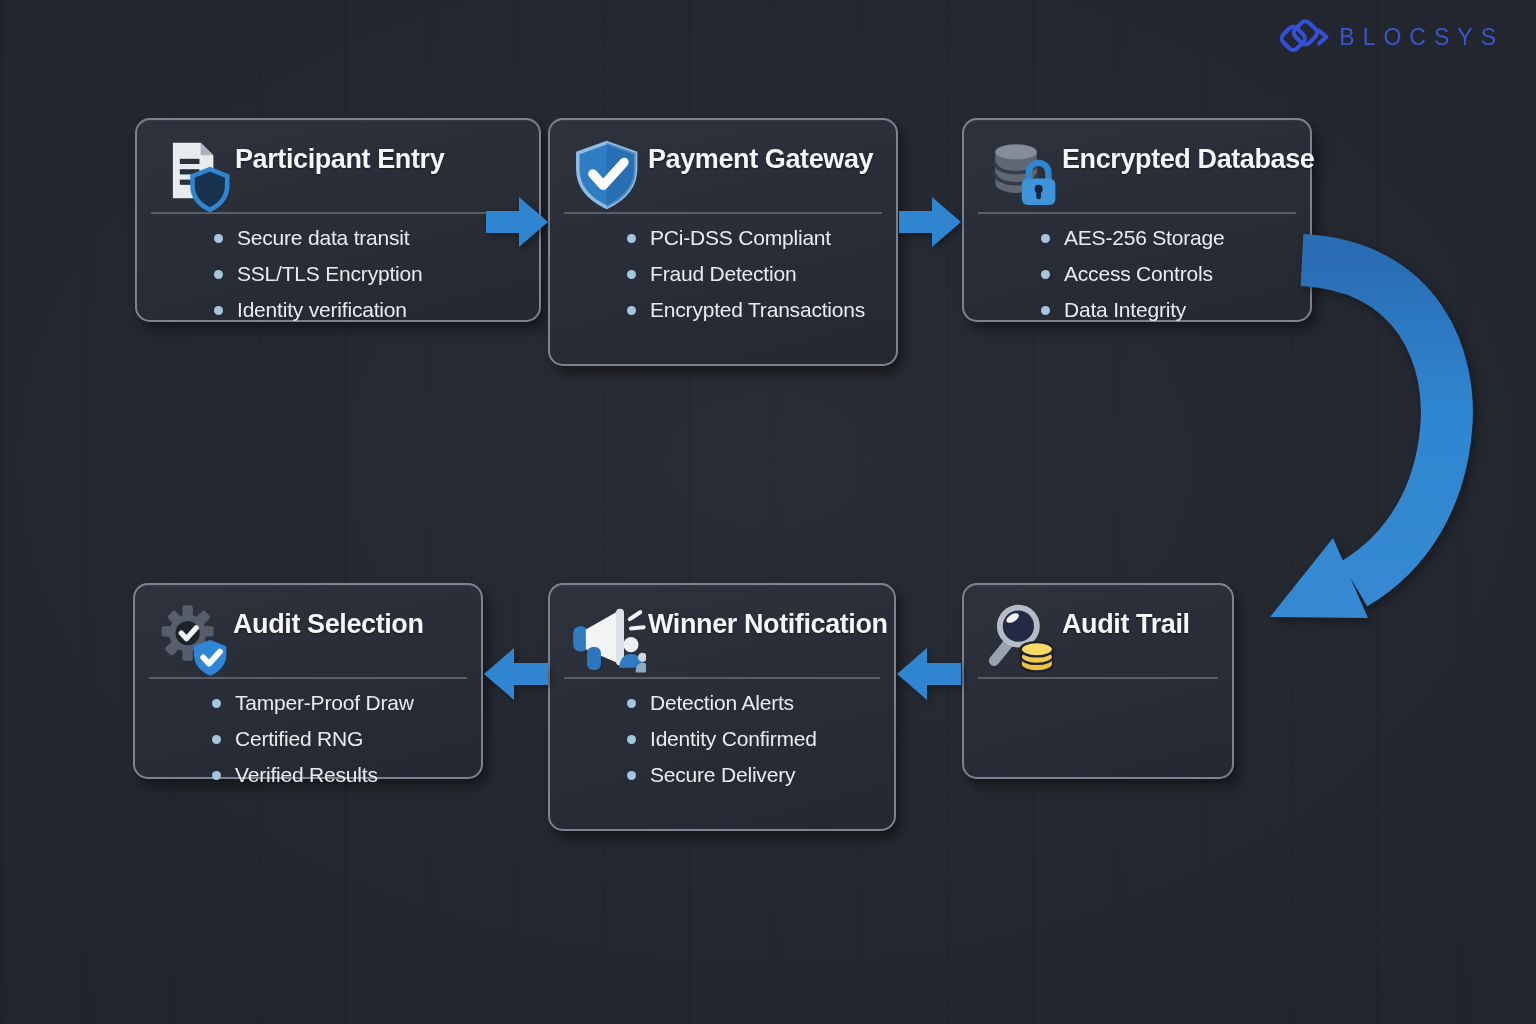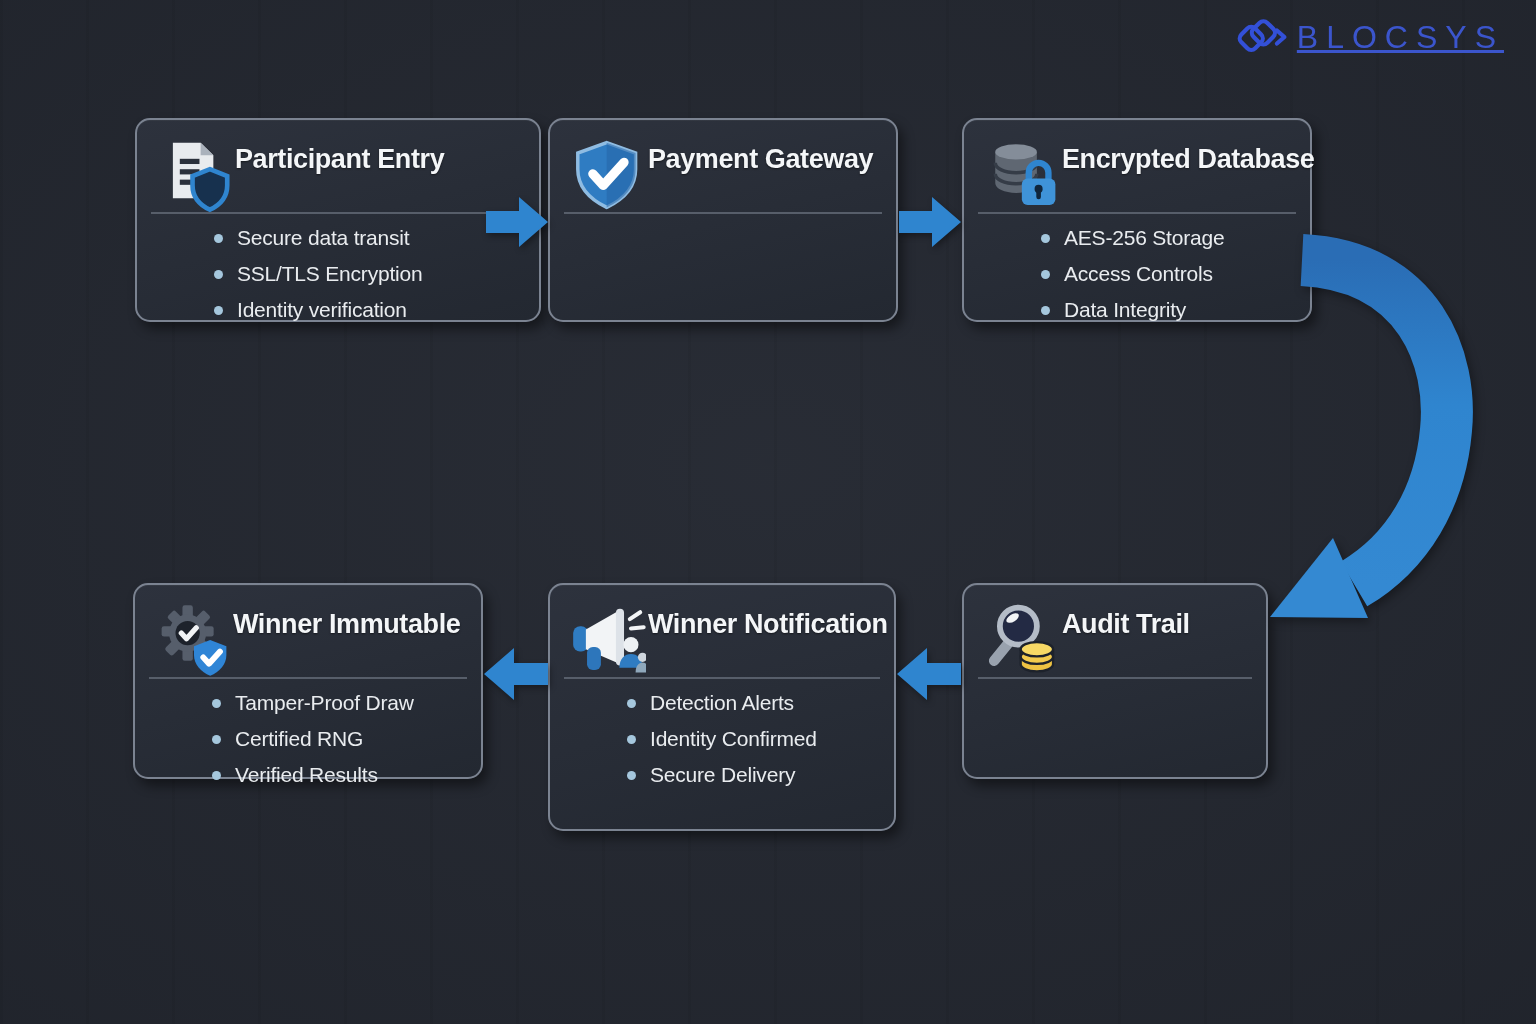--- a/index.html
+++ b/index.html
@@ -26,21 +26,21 @@
   .box-sep{position:absolute;left:14px;right:14px;top:92px;height:2px;background:var(--separator);}
   .box-items{position:absolute;left:64px;right:12px;top:106px;list-style:none;}
   .box-items li{position:relative;padding-left:36px;margin-bottom:12px;font-size:21px;
     color:var(--item-text);letter-spacing:-0.2px;white-space:nowrap;}
   .box-items li::before{content:"";position:absolute;left:13px;top:8px;width:9px;height:9px;
     border-radius:50%;background:var(--bullet-dot);}
   .flow-arrow{position:absolute;filter:drop-shadow(2px 3px 3px rgba(0,0,0,0.35));}
   .flow-arrow polygon{fill:var(--arrow-blue);}
   .curve-arrow{position:absolute;left:1240px;top:205px;filter:drop-shadow(3px 4px 5px rgba(0,0,0,0.35));}
   .logo{position:absolute;right:32px;top:14px;display:flex;align-items:center;gap:7px;}
-  .logo-text{font-size:32px;font-weight:500;letter-spacing:8px;color:var(--logo-blue);text-decoration:underline;}
+  .logo-text{font-size:23px;font-weight:500;letter-spacing:8px;color:var(--logo-blue);}
 </style>
 </head>
 <body>
 
 <div class="canvas">
 
   <div class="box" style="left:135px;top:118px;width:406px;height:204px">
     <div class="box-sep"></div>
     <svg class="box-icon" viewBox="0 0 64 64">
       <path d="M12 4 h24 l11 11 v37 h-35 z" fill="#e8ebee"></path>
@@ -51,28 +51,33 @@
       <path d="M44 27 l15 6 v8 c0 10 -6.5 17 -15 21 c-8.5 -4 -15 -11 -15 -21 v-8 z" fill="#17314e" stroke="#2f85cf" stroke-width="4"></path>
     </svg>
     <div class="box-title">Participant Entry</div>
     <ul class="box-items">
       <li>Secure data transit</li>
       <li>SSL/TLS Encryption</li>
       <li>Identity verification</li>
     </ul>
   </div>
 
-  <div class="box" style="left:548px;top:118px;width:350px;height:204px">
+  <div class="box" style="left:548px;top:118px;width:350px;height:248px">
     <div class="box-sep"></div>
     <svg class="box-icon" viewBox="0 0 64 64">
       <path d="M30 4 l25 9 v14 c0 16 -10.5 26 -25 33 c-14.5 -7 -25 -17 -25 -33 v-14 z" fill="#2f7cc2" stroke="#8fbce2" stroke-width="3"></path>
       <path d="M30 4 l25 9 v14 c0 16 -10.5 26 -25 33 z" fill="#2565a8" opacity="0.55"></path>
       <path d="M18 31 l9 10 l18 -20" stroke="#ffffff" stroke-width="8" fill="none" stroke-linecap="round" stroke-linejoin="round"></path>
     </svg>
     <div class="box-title">Payment Gateway</div>
+    <ul class="box-items">
+      <li>PCi-DSS Compliant</li>
+      <li>Fraud Detection</li>
+      <li>Encrypted Transactions</li>
+    </ul>
   </div>
 
   <div class="box" style="left:962px;top:118px;width:350px;height:204px">
     <div class="box-sep"></div>
     <svg class="box-icon" viewBox="0 0 64 64">
       <path d="M8 12 v27 c0 5 8 8.5 18 8.5 s18 -3.5 18 -8.5 V12" fill="#5f6772"></path>
       <ellipse cx="26" cy="12" rx="18" ry="6.5" fill="#848d99"></ellipse>
       <path d="M8 21.5 c0 5 8 8.5 18 8.5 s18 -3.5 18 -8.5" stroke="#353c47" stroke-width="3" fill="none"></path>
       <path d="M8 31 c0 5 8 8.5 18 8.5 s18 -3.5 18 -8.5" stroke="#353c47" stroke-width="3" fill="none"></path>
       <path d="M37 36 v-6 a8.5 8.5 0 0 1 17 0 v6" stroke="#2f85cf" stroke-width="5.5" fill="none"></path>
@@ -100,21 +105,21 @@
         <rect x="22" y="38" width="9" height="12" rx="2" transform="rotate(45 26.5 26)"></rect>
         <rect x="4" y="20" width="12" height="9" rx="2" transform="rotate(45 26.5 26)"></rect>
         <rect x="37" y="20" width="12" height="9" rx="2" transform="rotate(45 26.5 26)"></rect>
         <circle cx="26.5" cy="26" r="16"></circle>
       </g>
       <circle cx="26.5" cy="26" r="10.5" fill="#1d222b"></circle>
       <path d="M21 26 l4.5 5 l8.5 -9.5" stroke="#f2f4f6" stroke-width="4.5" fill="none" stroke-linecap="round" stroke-linejoin="round"></path>
       <path d="M46 32 l14 5.5 v7.5 c0 8.5 -6 14.5 -14 18 c-8 -3.5 -14 -9.5 -14 -18 v-7.5 z" fill="#2f85d6"></path>
       <path d="M40 47 l5 5.5 l9.5 -10.5" stroke="#ffffff" stroke-width="5" fill="none" stroke-linecap="round" stroke-linejoin="round"></path>
     </svg>
-    <div class="box-title">Winner Immutable</div>
+    <div class="box-title">Audit Selection</div>
     <ul class="box-items">
       <li>Tamper-Proof Draw</li>
       <li>Certified RNG</li>
       <li>Verified Results</li>
     </ul>
   </div>
 
   <div class="box" style="left:548px;top:583px;width:348px;height:248px">
     <div class="box-sep"></div>
     <svg class="box-icon" viewBox="0 0 64 64">
@@ -129,21 +134,21 @@
       <path d="M55 60 c0 -5.5 2.8 -8.5 6 -8.5 s6 3 6 8.5 z" fill="#8fa8bc"></path>
     </svg>
     <div class="box-title">Winner Notification</div>
     <ul class="box-items">
       <li>Detection Alerts</li>
       <li>Identity Confirmed</li>
       <li>Secure Delivery</li>
     </ul>
   </div>
 
-  <div class="box" style="left:962px;top:583px;width:306px;height:196px">
+  <div class="box" style="left:962px;top:583px;width:272px;height:196px">
     <div class="box-sep"></div>
     <svg class="box-icon" viewBox="0 0 64 64">
       <line x1="20" y1="34" x2="7" y2="50" stroke="#99a2ae" stroke-width="9" stroke-linecap="round"></line>
       <circle cx="28" cy="20" r="16" fill="#232a44" stroke="#b4bcc7" stroke-width="5"></circle>
       <ellipse cx="23" cy="13" rx="6" ry="3.2" fill="#f2f4f6" transform="rotate(-32 23 13)"></ellipse>
       <g stroke="#1d222b" stroke-width="2">
         <path d="M30 40 v13 a14 6.2 0 0 0 28 0 v-13" fill="#edc243"></path>
         <ellipse cx="44" cy="46.5" rx="14" ry="6.2" fill="#f2ca4d"></ellipse>
         <ellipse cx="44" cy="40" rx="14" ry="6.2" fill="#f7d965"></ellipse>
       </g>

